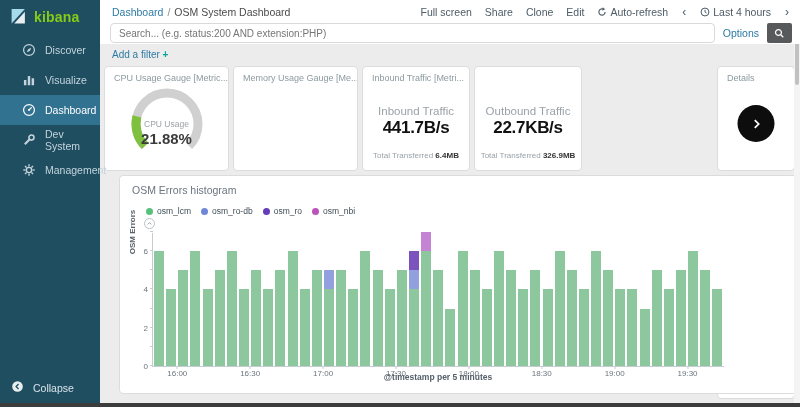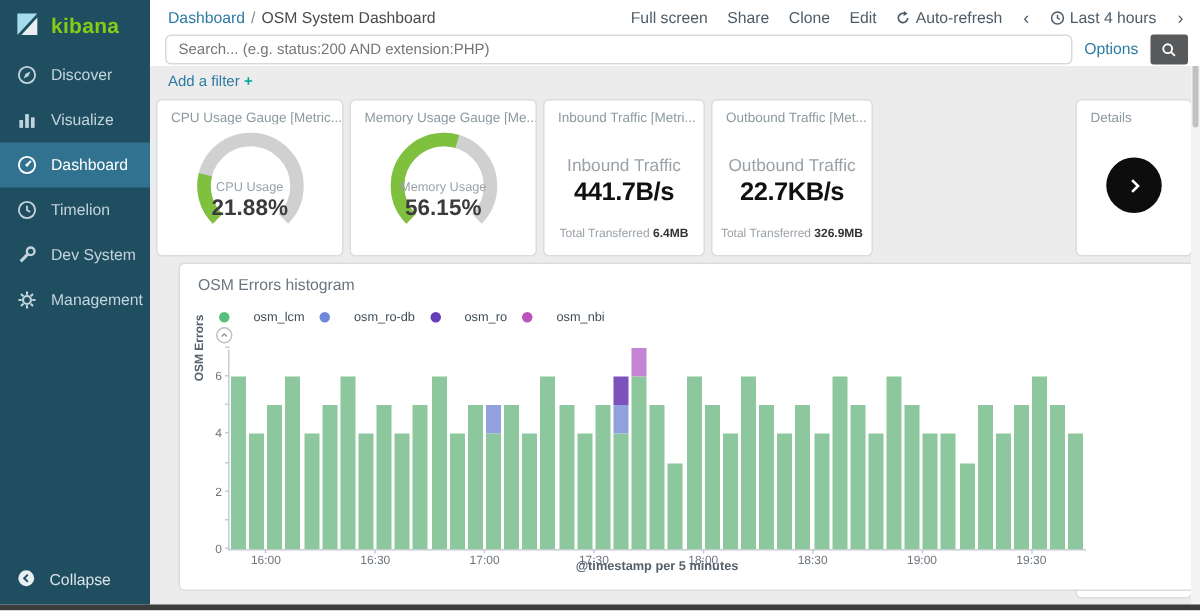--- a/index.html
+++ b/index.html
@@ -5,21 +5,21 @@
   * { margin:0; padding:0; box-sizing:border-box; }
   html,body { width:800px; height:407px; overflow:hidden; }
   body { font-family:"Liberation Sans","DejaVu Sans",sans-serif; background:#ececec; position:relative; }
   .app { position:absolute; inset:0; width:800px; height:407px; background:#ececec; overflow:hidden; }
 
   
   .sidebar { position:absolute; left:0; top:0; width:100px; height:403px; background:#204e61; color:#cfdde4; z-index:5; }
   .logo-row { display:flex; align-items:center; gap:7px; padding:8px 0 10px 10px; }
   .logo-mark { width:17px; height:17px; display:block; }
   .logo-text { color:#84cc16; font-size:14px; font-weight:bold; letter-spacing:.2px; }
-  .nav-item { display:flex; align-items:center; gap:9px; height:30px; padding-left:11px; font-size:10.5px; cursor:pointer; color:#c3d4dc; }
+  .nav-item { display:flex; align-items:center; gap:9px; height:30px; padding-left:22px; font-size:10.5px; cursor:pointer; color:#c3d4dc; }
   .nav-item.active { background:#327291; color:#fff; }
   .nav-item .ic { width:14px; height:14px; display:flex; align-items:center; justify-content:center; color:#c3d4dc; }
   .nav-item.active .ic { color:#fff; }
   .collapse-item { position:absolute; left:0; bottom:8px; width:100%; display:flex; align-items:center; gap:9px; padding-left:11px; font-size:10.5px; color:#d8e4ea; cursor:pointer; }
 
   
   .topbar { position:absolute; left:100px; top:0; width:700px; height:44px; background:#fff; z-index:4; }
   .crumb-row { display:flex; align-items:center; height:19px; padding:4px 10px 0 12px; }
   .breadcrumb { font-size:10.5px; color:#4a4a4a; white-space:nowrap; }
   .breadcrumb a { color:#2d7ba3; text-decoration:none; cursor:pointer; }
@@ -59,21 +59,21 @@
   .metric-body { position:absolute; left:0; right:0; top:38px; text-align:center; }
   .metric-label { font-size:11.5px; color:#9aa2a8; }
   .metric-value { font-size:17px; font-weight:bold; color:#111; margin-top:1px; letter-spacing:-.3px; }
   .metric-sub { font-size:8px; color:#9aa2a8; margin-top:13px; }
   .metric-sub b { color:#333; }
 
   
   .hist-panel { position:absolute; left:119px; top:175px; width:696px; height:219px; }
   .hist-title { font-size:10.5px; color:#6a7580; padding:8px 0 0 12px; }
   .legend { display:flex; gap:10px; align-items:center; padding:10px 0 0 26px; }
-  .legend-item { display:flex; align-items:center; gap:16px; font-size:8.5px; color:#3f4d57; cursor:pointer; }
+  .legend-item { display:flex; align-items:center; gap:4px; font-size:8.5px; color:#3f4d57; cursor:pointer; }
   .legend-dot { width:7px; height:7px; border-radius:50%; display:block; }
   .legend-toggle { margin:2px 0 0 24px; width:11px; height:11px; border:1px solid #b9c2c8; border-radius:50%; display:flex; align-items:center; justify-content:center; color:#8c979e; cursor:pointer; }
 
   .chart-area { position:absolute; left:32px; top:57px; width:572px; height:134px; border-left:1px solid #c5ccd3; border-bottom:1px solid #c5ccd3; }
   .bars { position:absolute; inset:0; display:flex; align-items:flex-end; justify-content:space-between; padding:0 1px; }
   .bar-stack { width:10px; display:flex; flex-direction:column-reverse; }
   .bar-seg { width:100%; }
   .ylabel { position:absolute; left:8px; top:116px; transform:rotate(-90deg); transform-origin:left top; font-size:8px; font-weight:bold; color:#55606a; white-space:nowrap; width:120px; text-align:center; }
   .ytick { position:absolute; right:100%; padding-right:5px; font-size:8px; color:#6c757d; transform:translateY(50%); }
   .ytickmark { position:absolute; right:100%; width:3px; height:1px; background:#c5ccd3; }
@@ -121,29 +121,20 @@
         </div>
         <div class="nav-item active">
           <span class="ic">
             <svg width="14" height="14" viewBox="0 0 16 16">
               <circle cx="8" cy="8" r="6.2" fill="none" stroke="currentColor" stroke-width="1.4"></circle>
               <line x1="8" y1="8" x2="11" y2="5" stroke="currentColor" stroke-width="1.5"></line>
               <circle cx="8" cy="8" r="1.2" fill="currentColor"></circle>
             </svg>
           </span>
           <span>Dashboard</span>
-        </div>
-        <div class="nav-item">
-          <span class="ic">
-            <svg width="14" height="14" viewBox="0 0 16 16">
-              <circle cx="8" cy="8" r="6.2" fill="none" stroke="currentColor" stroke-width="1.4"></circle>
-              <path d="M8 4.8 V8 L10.4 9.6" fill="none" stroke="currentColor" stroke-width="1.4"></path>
-            </svg>
-          </span>
-          <span>Timelion</span>
         </div>
         <div class="nav-item">
           <span class="ic">
             <svg width="14" height="14" viewBox="0 0 16 16">
               <circle cx="10.8" cy="5.2" r="2.9" fill="none" stroke="currentColor" stroke-width="1.8"></circle>
               <line x1="3.2" y1="12.8" x2="8.8" y2="7.2" stroke="currentColor" stroke-width="2.4"></line>
             </svg>
           </span>
           <span>Dev System</span>
         </div>
@@ -230,42 +221,33 @@
           <circle cx="48" cy="41" r="31" fill="none" stroke="#d0d0d0" stroke-width="9" pathLength="100" stroke-dasharray="75 25" transform="rotate(135 48 41)"></circle>
           <circle cx="48" cy="41" r="31" fill="none" stroke="#7fc13e" stroke-width="9" pathLength="100" transform="rotate(135 48 41)" stroke-dasharray="16.41 83.59"></circle>
         </svg>
         <div class="gauge-label">CPU Usage</div>
         <div class="gauge-value">21.88%</div>
       </div>
     </div>
 
     <div class="panel p-gauge">
       <div class="panel-title">Memory Usage Gauge [Me...</div>
-      <div class="gauge-wrap">
-        <svg width="96" height="78" viewBox="0 0 96 78">
-          <circle cx="48" cy="41" r="31" fill="none" stroke="#d0d0d0" stroke-width="9" pathLength="100" stroke-dasharray="75 25" transform="rotate(135 48 41)"></circle>
-          <circle cx="48" cy="41" r="31" fill="none" stroke="#7fc13e" stroke-width="9" pathLength="100" transform="rotate(135 48 41)" stroke-dasharray="42.1125 57.8875"></circle>
-        </svg>
-        <div class="gauge-label">Memory Usage</div>
-        <div class="gauge-value">56.15%</div>
-      </div>
     </div>
 
 
     <div class="panel p-metric">
       <div class="panel-title">Inbound Traffic [Metri...</div>
       <div class="metric-body">
         <div class="metric-label">Inbound Traffic</div>
         <div class="metric-value">441.7B/s</div>
         <div class="metric-sub"><span>Total Transferred</span> <b>6.4MB</b></div>
       </div>
     </div>
 
     <div class="panel p-metric">
-      <div class="panel-title">Outbound Traffic [Met...</div>
       <div class="metric-body">
         <div class="metric-label">Outbound Traffic</div>
         <div class="metric-value">22.7KB/s</div>
         <div class="metric-sub"><span>Total Transferred</span> <b>326.9MB</b></div>
       </div>
     </div>
   </div>
 
   <div class="p-details details-top">
     <div class="panel-title">Details</div>

